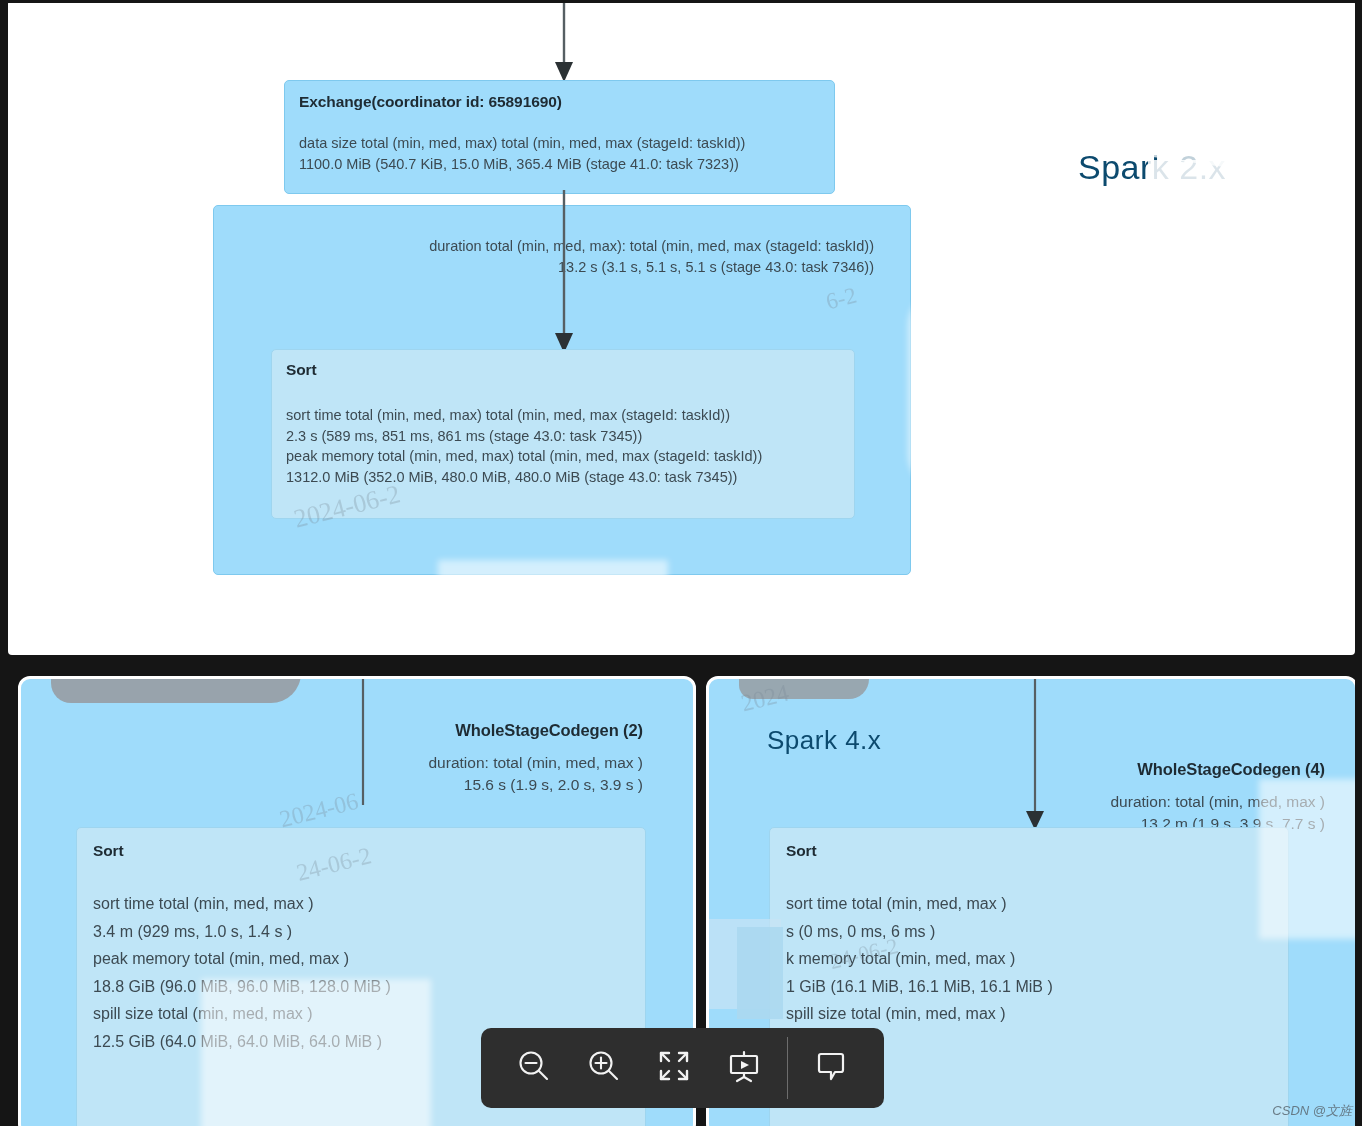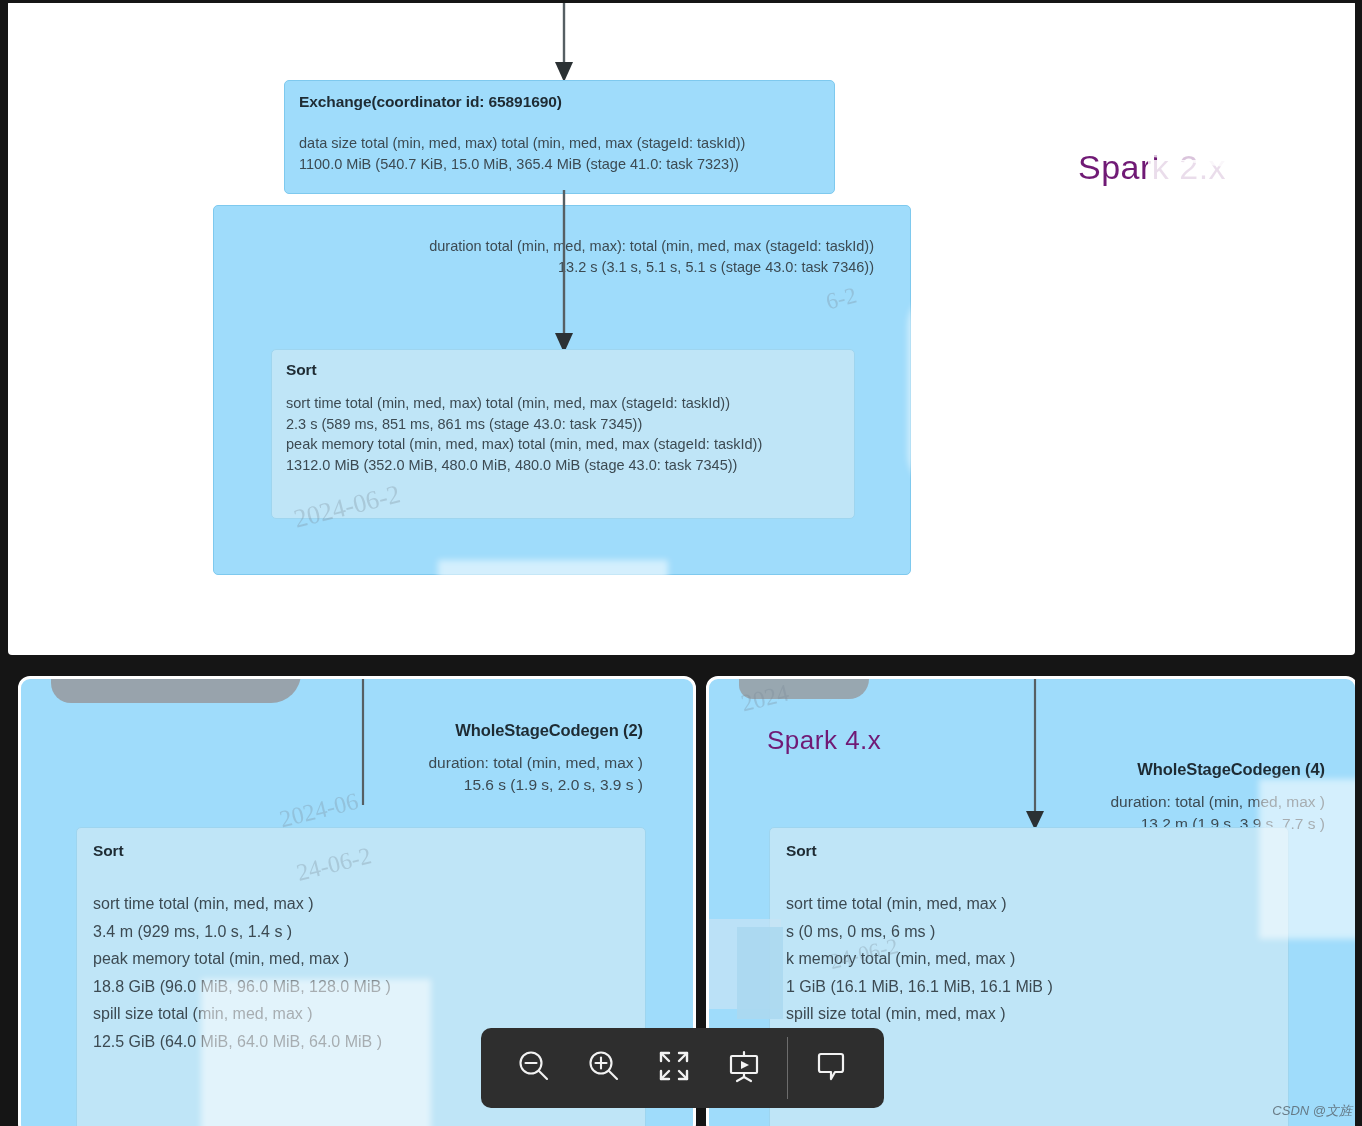--- a/index.html
+++ b/index.html
@@ -94,21 +94,21 @@
     left: 205px; top: 205px; width: 698px; height: 370px;
     padding: 14px 36px 0 0;
     text-align: right;
   }
   #wsc-top-box .box-metrics { margin-top: 16px; text-align: right; }
 
   #sort-top-box {
     left: 263px; top: 349px; width: 584px; height: 170px;
     padding: 11px 14px 0 14px;
   }
-  #sort-top-box .box-metrics { margin-top: 14px; }
+  #sort-top-box .box-metrics { margin-top: 26px; }
 
   
   #wsc-bl-box {
     position: absolute;
     left: -10px; top: 0px; width: 660px; height: 460px;
     padding: 42px 28px 0 0;
     text-align: right;
   }
   #wsc-bl-box .box-metrics { margin-top: 12px; text-align: right; }
 
@@ -135,21 +135,21 @@
   }
   #sort-br-box .box-metrics { margin-top: 30px; font-size: 16px; line-height: 1.72; }
 
   
   .arrow { position: absolute; }
   .arrow svg { display: block; }
 
   
   .spark-label {
     position: absolute;
-    color: #701a75;
+    color: #0c4a6e;
     font-size: 31px;
     font-weight: 400;
     letter-spacing: 0.5px;
     font-family: "Liberation Sans", sans-serif;
   }
   #spark-2x-label { left: 1070px; top: 148px; font-size: 34px; }
 
   
   .smudge {
     position: absolute;

